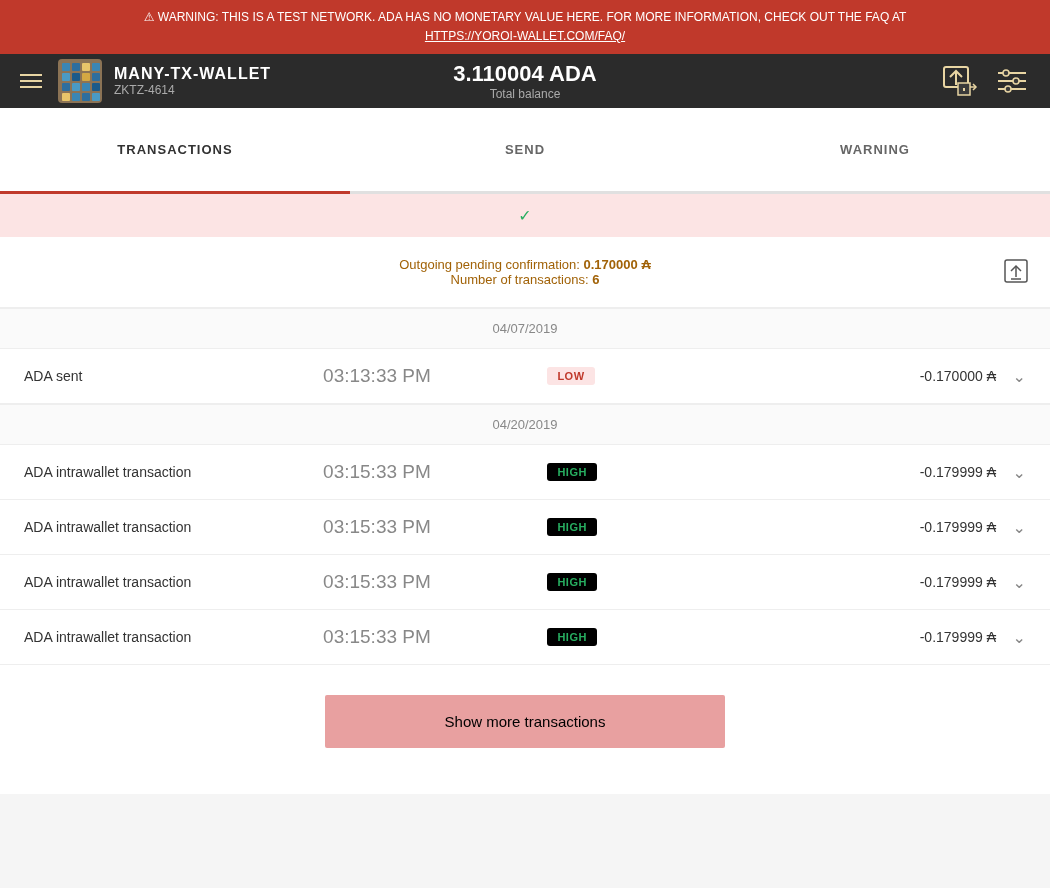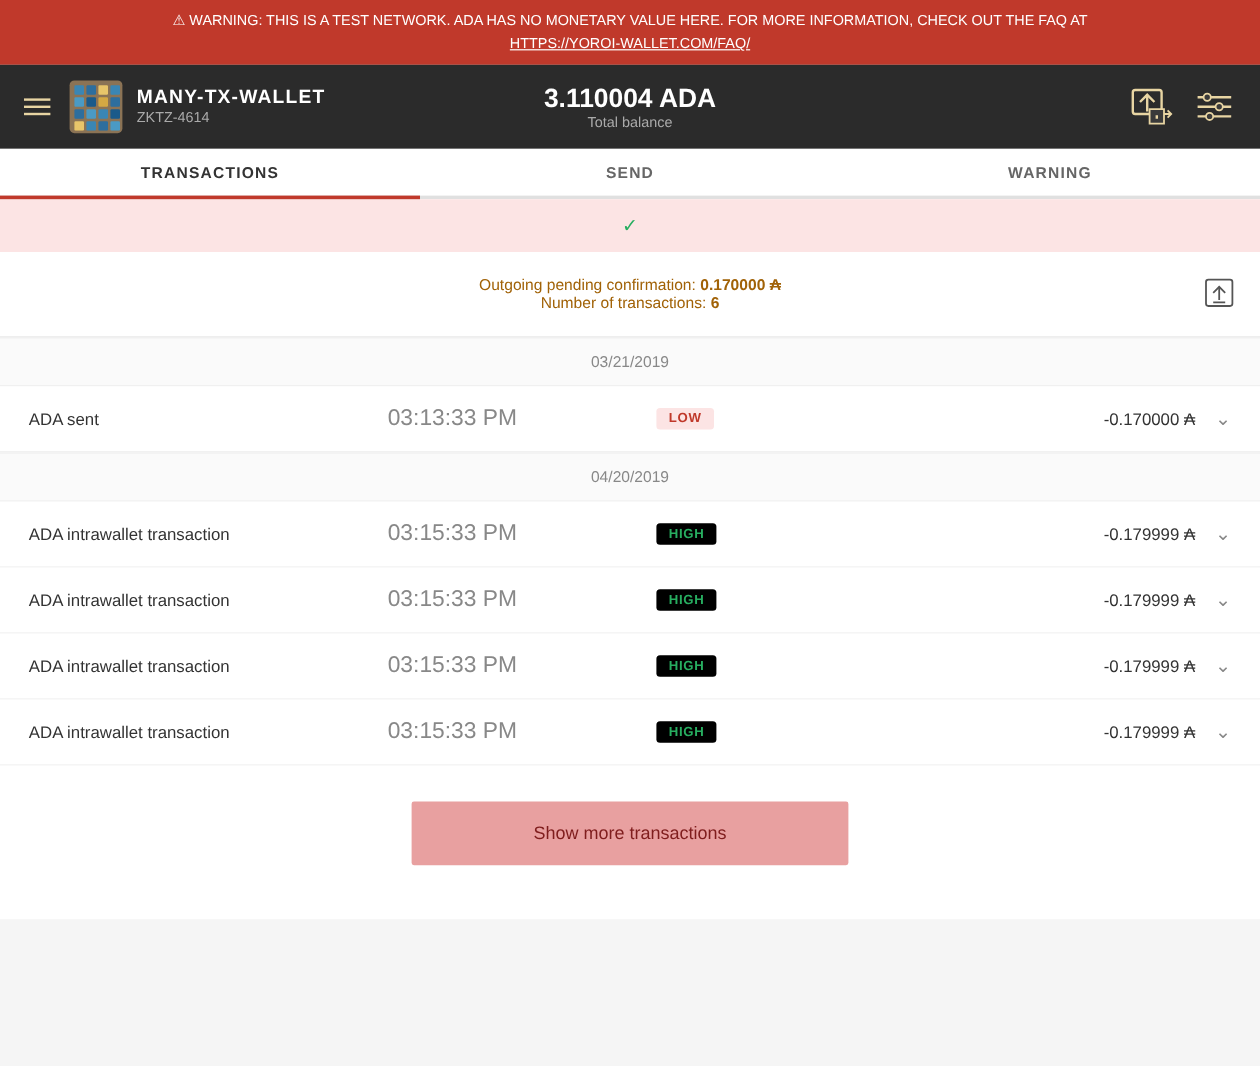--- a/index.html
+++ b/index.html
@@ -17,21 +17,21 @@
     .warning-banner a {
       color: white;
     }
 
     
     .header {
       background: #2b2b2b;
       display: flex;
       align-items: center;
       padding: 10px 20px;
-      height: 70px;
+      height: 54px;
     }
     .header-left {
       display: flex;
       align-items: center;
       flex: 1;
     }
     .menu-icon {
       color: white;
       margin-right: 16px;
       cursor: pointer;
@@ -99,21 +99,21 @@
 
     
     .nav-tabs {
       background: white;
       display: flex;
       border-bottom: 3px solid #e0e0e0;
     }
     .nav-tab {
       flex: 1;
       text-align: center;
-      padding: 12px;
+      padding: 34px;
       font-size: 13px;
       font-weight: 600;
       letter-spacing: 1px;
       color: #666;
       cursor: pointer;
       border-bottom: 3px solid transparent;
       margin-bottom: -3px;
     }
     .nav-tab.active {
       color: #333;
@@ -227,24 +227,24 @@
 
     
     .show-more-container {
       display: flex;
       justify-content: center;
       padding: 30px 20px;
       background: white;
     }
     .show-more-btn {
       background: #e8a0a0;
-      color: #7f1d1d;
+      color: #000000;
       border: none;
       padding: 18px 0;
-      width: 364px;
+      width: 400px;
       font-size: 15px;
       cursor: pointer;
       border-radius: 2px;
     }
   </style>
 </head>
 <body>
 
 <div class="warning-banner">
   <span>⚠</span>
@@ -341,21 +341,21 @@
       <svg width="28" height="28" viewBox="0 0 28 28" fill="none">
         <rect x="3" y="3" width="22" height="22" rx="2" stroke="#555" stroke-width="1.5" fill="none"></rect>
         <path d="M9 14 L14 9 L19 14" stroke="#555" stroke-width="1.5" fill="none"></path>
         <path d="M14 9 L14 20" stroke="#555" stroke-width="1.5"></path>
         <path d="M9 22 L19 22" stroke="#555" stroke-width="1.5"></path>
       </svg>
     </div>
   </div>
 
   <div class="date-separator">
-    <span>03/21/2019</span>
+    <span>04/07/2019</span>
   </div>
 
   <div class="tx-row">
     <div class="tx-type">
       <span>ADA sent</span>
     </div>
     <div class="tx-time">
       <span>03:13:33 PM</span>
     </div>
     <div class="tx-badge">

